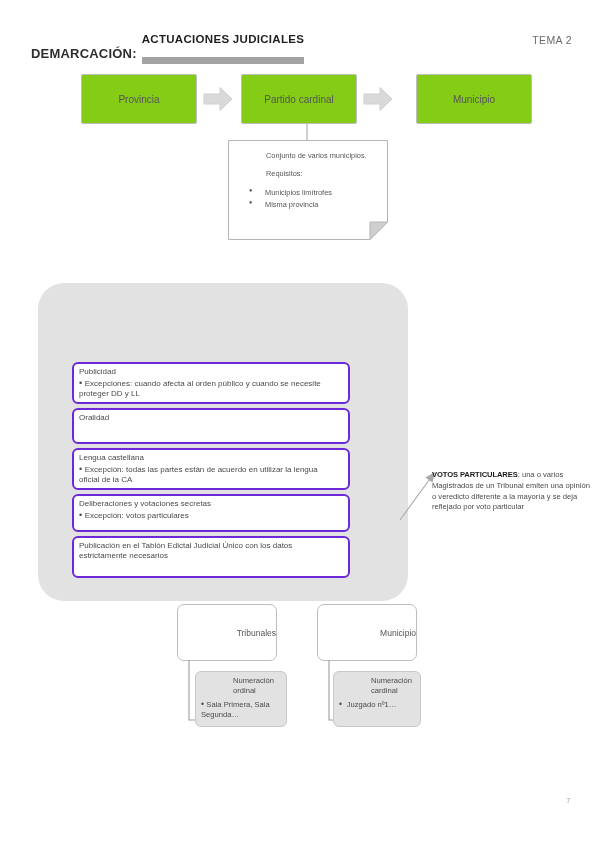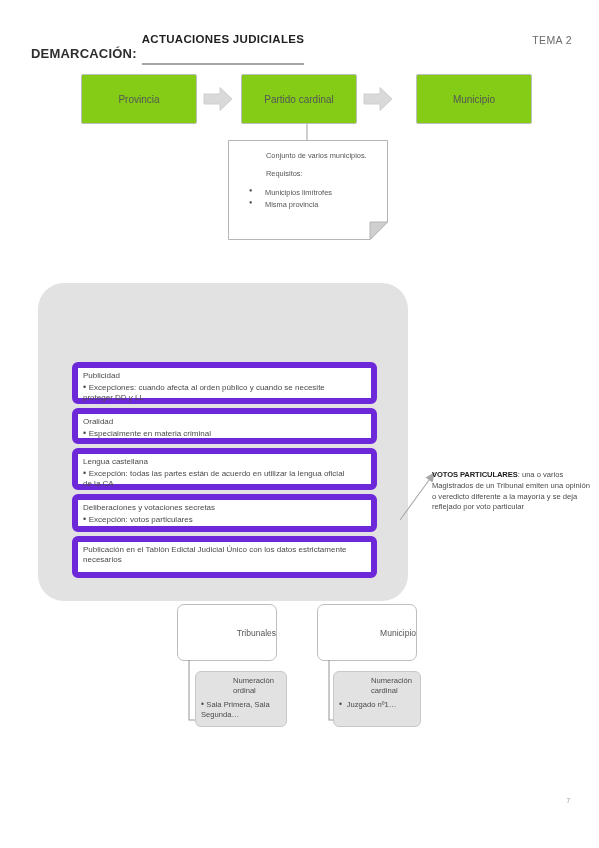--- a/index.html
+++ b/index.html
@@ -129,30 +129,30 @@
     left: 0;
     right: 0;
     top: 33px;
     text-align: center;
     font-size: 11.5px;
     font-weight: bold;
     color: #1f1f1f;
     letter-spacing: 0.3px;
   }
   .panel-title span {
-    border-bottom: 2px solid #a3a3a3;
-    padding-bottom: 18px;
+    border-bottom: 7px solid #a3a3a3;
+    padding-bottom: 12px;
   }
 
   
   .card {
     position: absolute;
     left: 72px;
-    width: 305px;
-    border: 6px solid #6d28d9;
+    width: 278px;
+    border: 2px solid #6d28d9;
     border-radius: 6px;
     background: #ffffff;
     box-sizing: border-box;
     padding: 3px 17px 4px 5px;
     font-size: 8px;
     color: #4a4a4a;
     line-height: 1.32;
   }
   .card .card-head { display: block; }
   .card .card-bullet {
@@ -310,21 +310,20 @@
     <span>ACTUACIONES JUDICIALES</span>
   </div>
 
   <div class="card" id="card-publicidad">
     <span class="card-head">Publicidad</span>
     <span class="card-bullet">Excepciones: cuando afecta al orden público y cuando se necesite proteger DD y LL</span>
   </div>
 
   <div class="card" id="card-oralidad">
     <span class="card-head">Oralidad</span>
-    <span class="card-bullet">Especialmente en materia criminal</span>
   </div>
 
   <div class="card" id="card-lengua">
     <span class="card-head">Lengua castellana</span>
     <span class="card-bullet">Excepción: todas las partes están de acuerdo en utilizar la lengua oficial de la CA</span>
   </div>
 
   <div class="card" id="card-deliberacion">
     <span class="card-head">Deliberaciones y votaciones secretas</span>
     <span class="card-bullet">Excepción: votos particulares</span>

